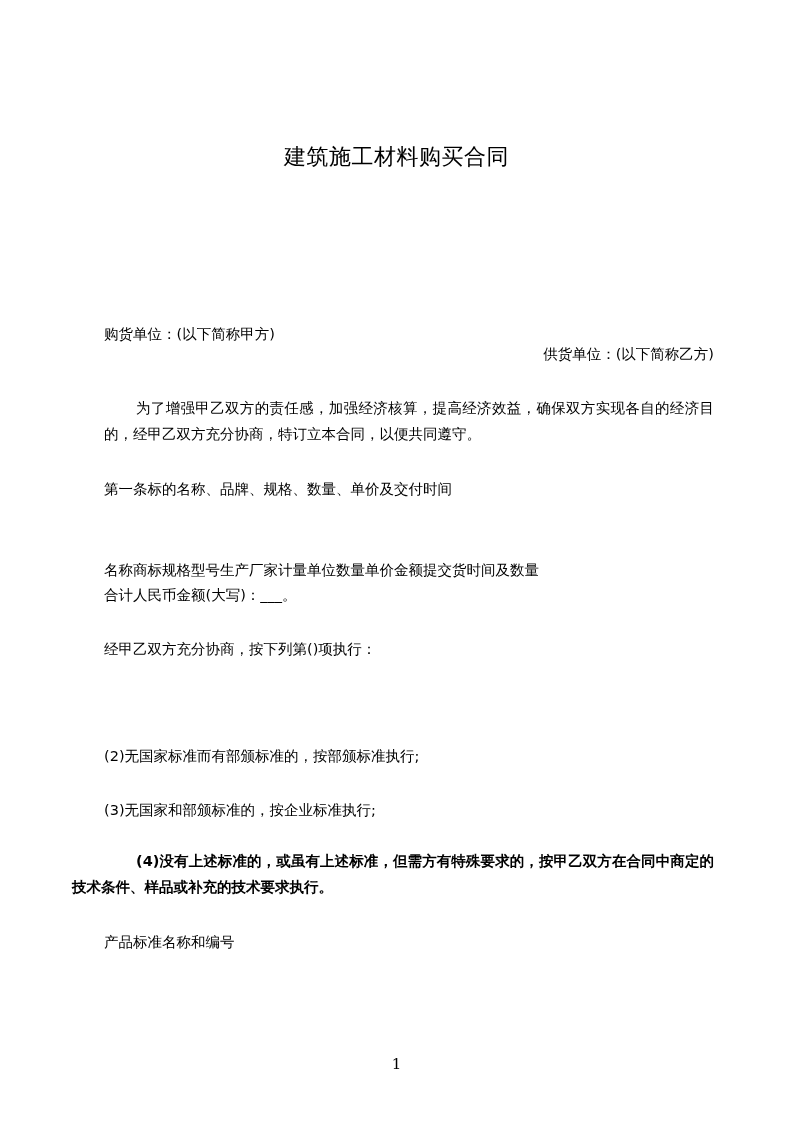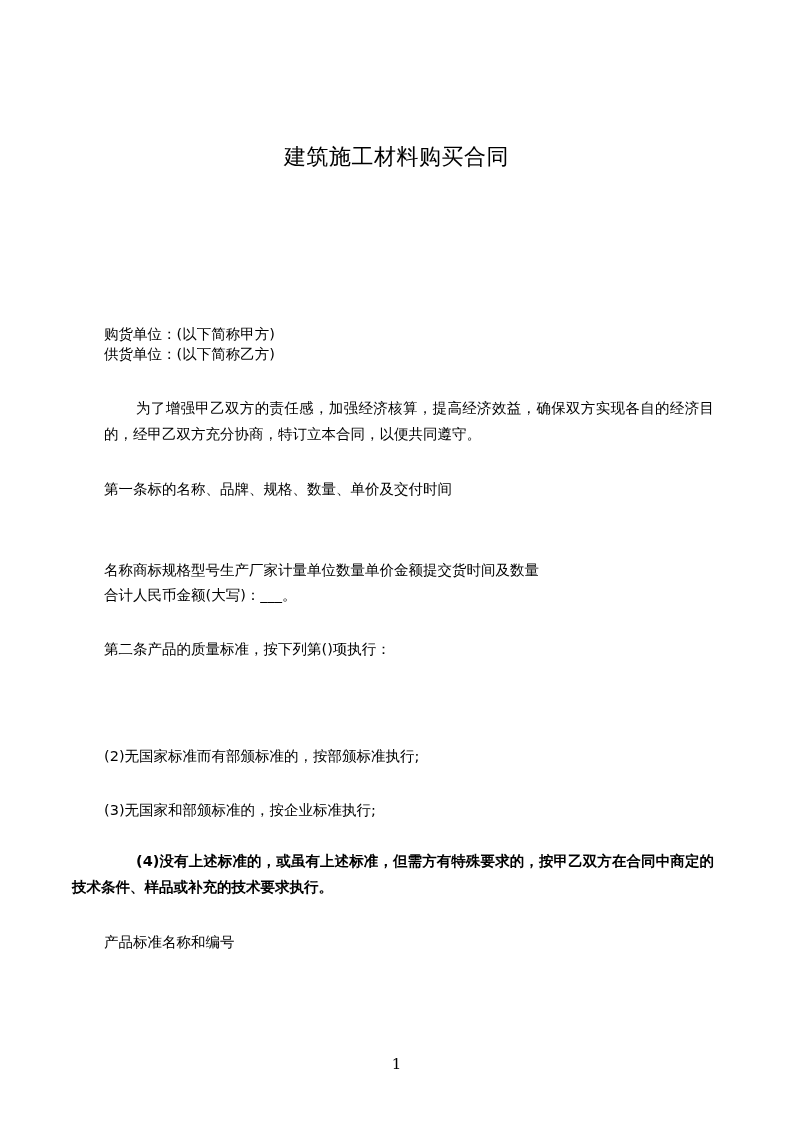--- a/index.html
+++ b/index.html
@@ -59,31 +59,31 @@
 </style>
 </head>
 <body>
 
 <div class="page">
 
   <div class="title">建筑施工材料购买合同</div>
 
   <div class="para" style="top:287px;margin-top:34px;">购货单位：(以下简称甲方)</div>
 
-  <div class="para" style="top:341px;">供货单位：(以下简称乙方)</div>
+  <div class="para" style="top:341px;text-align:right;">供货单位：(以下简称乙方)</div>
 
   <div class="para wrap" style="top:395px; left:104px; width:610px; margin-left:-32px; padding-left:32px; box-sizing:content-box;">为了增强甲乙双方的责任感，加强经济核算，提高经济效益，确保双方实现各自的经济目的，经甲乙双方充分协商，特订立本合同，以便共同遵守。</div>
 
   <div class="para" style="top:476px;">第一条标的名称、品牌、规格、数量、单价及交付时间</div>
 
   <div class="para" style="top:529px;margin-top:28px;">名称商标规格型号生产厂家计量单位数量单价金额提交货时间及数量</div>
 
   <div class="para" style="top:582px;">合计人民币金额(大写)：___。</div>
 
-  <div class="para" style="top:636px;">第二条产品的质量标准，按下列第()项执行：</div>
+  <div class="para" style="top:636px;">经甲乙双方充分协商，按下列第()项执行：</div>
 
 
   <div class="para" style="top:743px;">(2)无国家标准而有部颁标准的，按部颁标准执行;</div>
 
   <div class="para" style="top:797px;">(3)无国家和部颁标准的，按企业标准执行;</div>
 
   <div class="para wrap" style="top:848px; left:72px; width:642px; text-indent:64px;font-weight:bold;">(4)没有上述标准的，或虽有上述标准，但需方有特殊要求的，按甲乙双方在合同中商定的技术条件、样品或补充的技术要求执行。</div>
 
   <div class="para" style="top:929px;">产品标准名称和编号</div>
 

